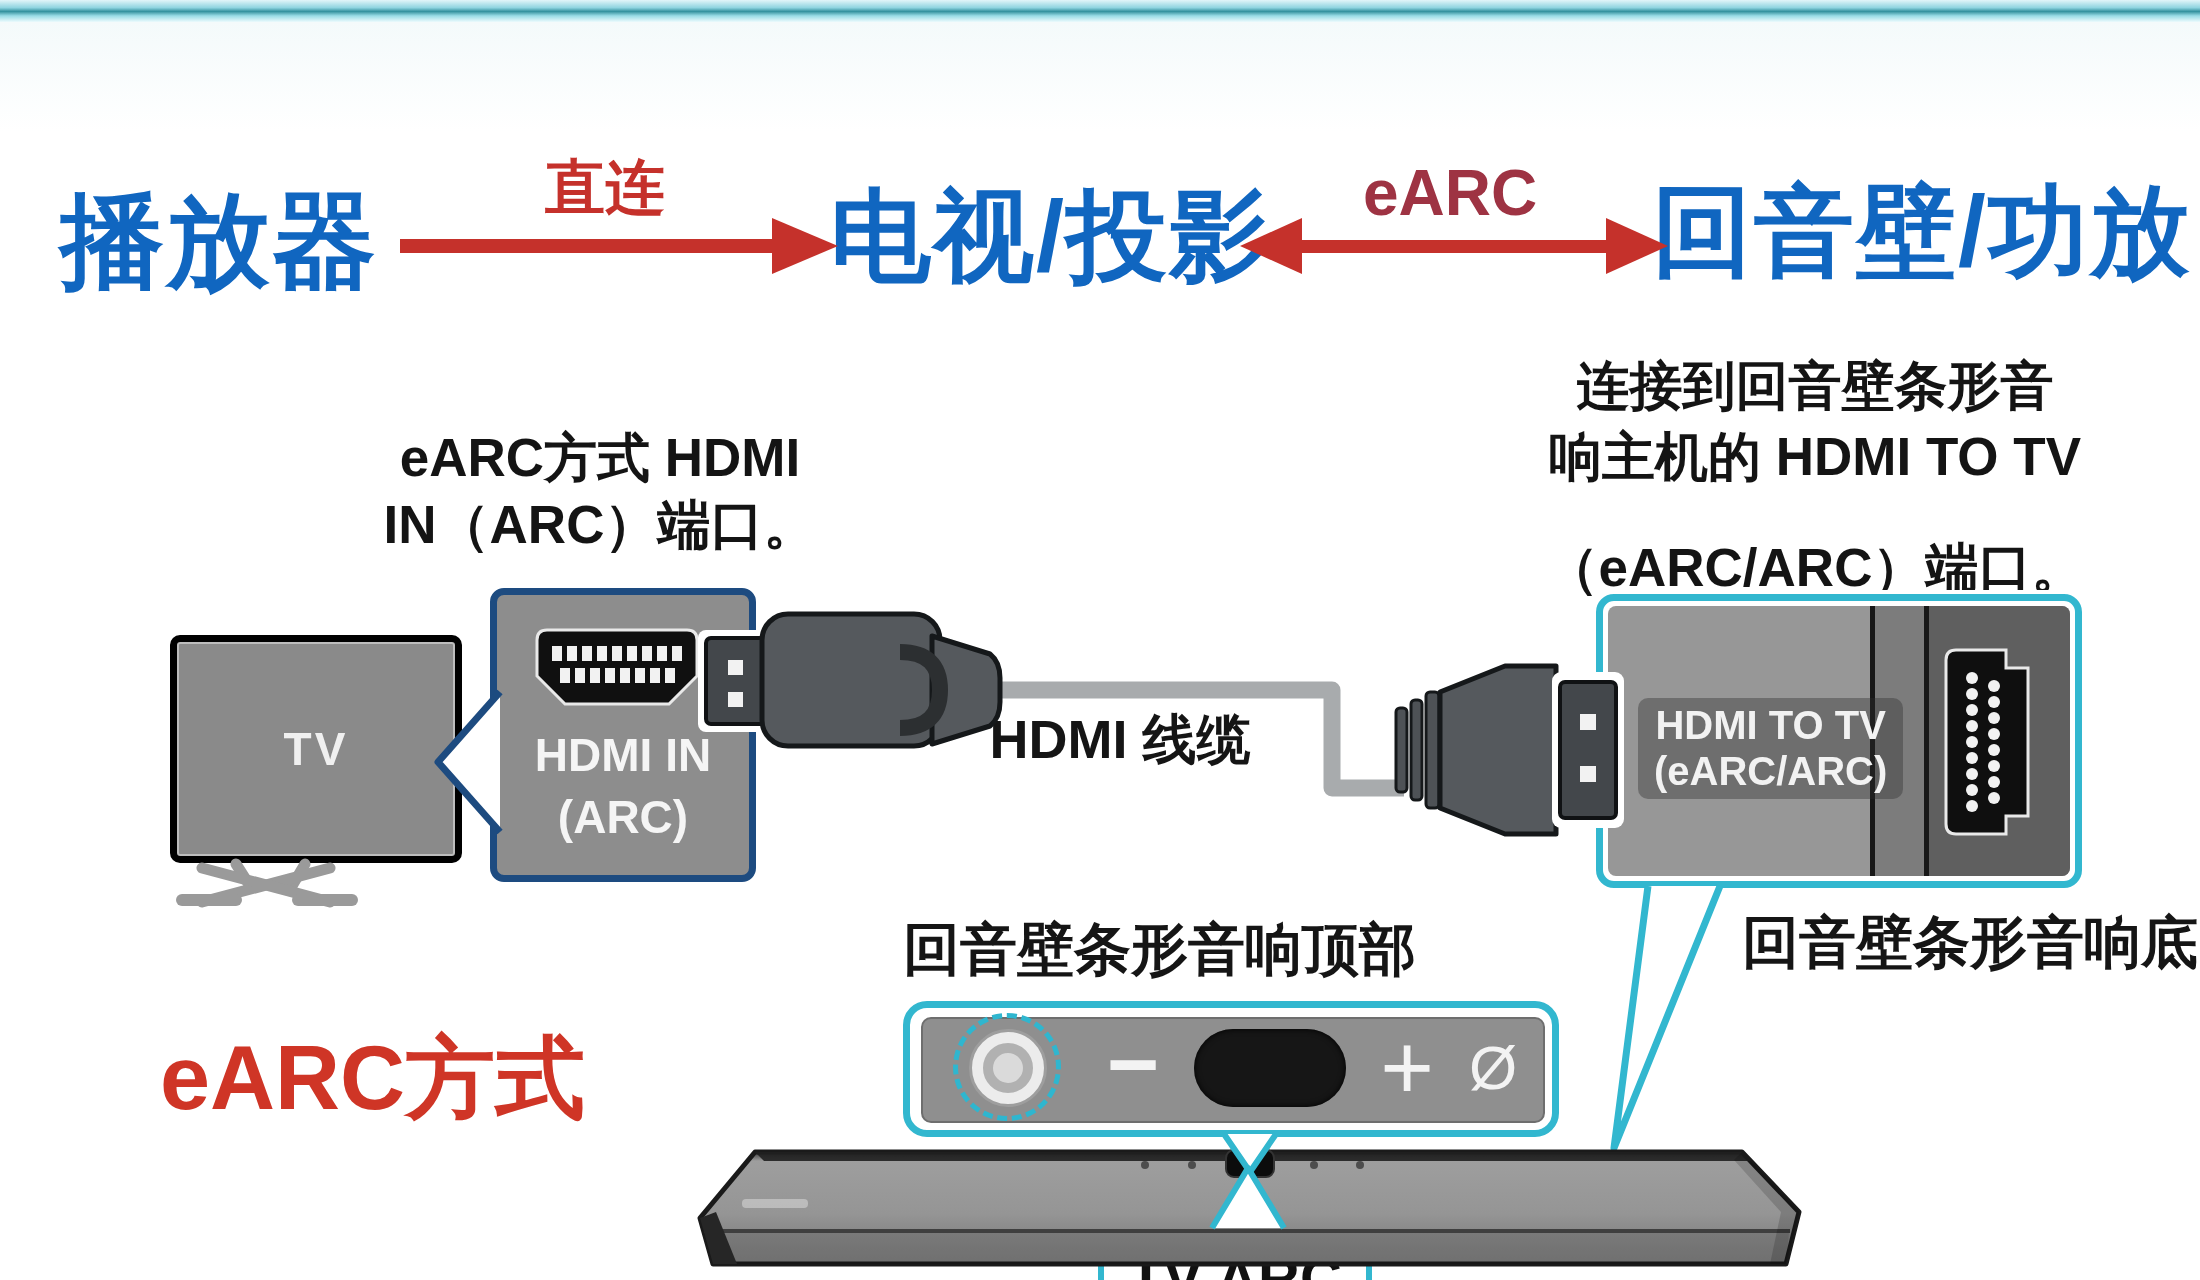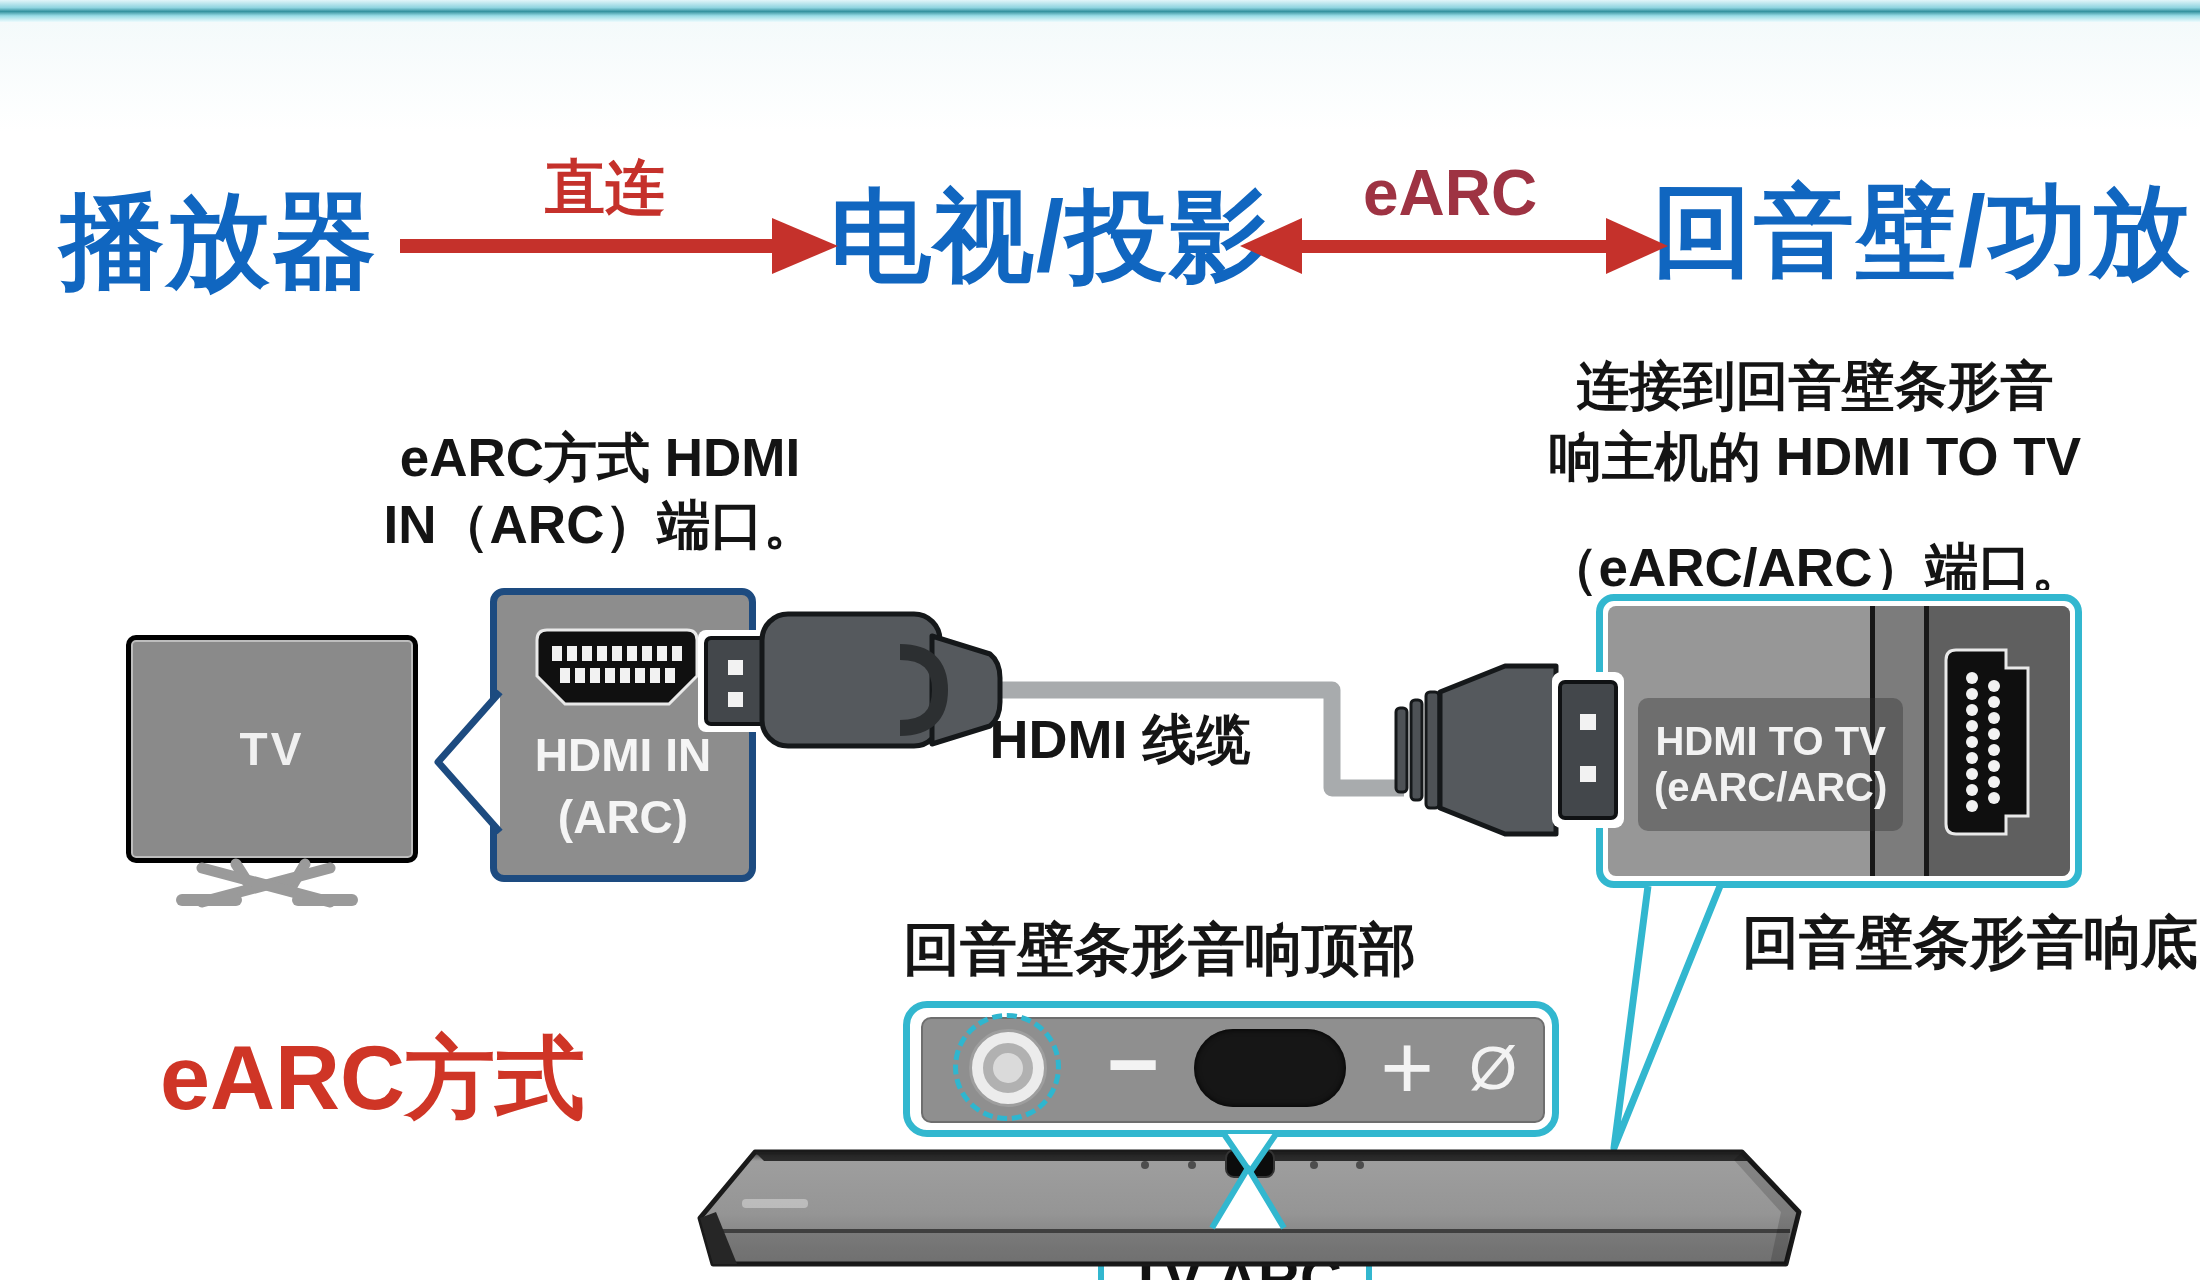--- a/index.html
+++ b/index.html
@@ -18,35 +18,35 @@
   .callout-navy{
     box-sizing:border-box;border:7px solid #1d4b80;border-radius:14px;
     background:#8d8d8d;box-shadow:0 0 0 4px #ffffff;
   }
   .callout-cyan{
     box-sizing:border-box;border:7px solid #32b7cf;border-radius:18px;
     background:#ffffff;box-shadow:0 0 0 4px #ffffff;
   }
   .white-b{color:#f5f5f5;font-weight:700;text-align:center;white-space:nowrap;}
   .tvscreen{
-    box-sizing:border-box;background:#8a8a8a;border:5px solid #000000;border-radius:10px;
-    box-shadow:inset 0 0 0 2px #bdbdbd;display:flex;align-items:center;justify-content:center;
+    box-sizing:border-box;background:#8a8a8a;border:7px solid #000000;border-radius:10px;
+    box-shadow:inset 0 0 0 2px #bdbdbd;display:flex;align-items:center;justify-content:center;margin-left:44px;
   }
   .gray-bar{background:#8f8f8f;border:2px solid #6e6e6e;border-radius:10px;}
   .pill{background:#161616;border-radius:40px;box-shadow:inset 0 0 6px #000;}
   .dashed-ring{box-sizing:border-box;border:5px dashed #2fb6cf;border-radius:50%;}
   .knob-outer{box-sizing:border-box;border-radius:50%;background:#ececec;border:3px solid #9e9e9e;}
   .knob-mid{box-sizing:border-box;border-radius:50%;border:10px solid #b1b1b1;background:#dadada;}
   .panel-glyph{color:#f3f3f3;text-align:center;}
   .tvarc{
     box-sizing:border-box;border:6px solid #32b7cf;border-radius:14px;background:#ffffff;
     box-shadow:0 0 0 3px #ffffff;display:flex;align-items:flex-start;justify-content:center;
   }
   .port-label{
-    background:rgba(45,45,45,0.38);border-radius:10px;padding:20px 16px;
+    background:rgba(45,45,45,0.38);border-radius:10px;padding:4px 16px;
     color:#f2f2f2;font-weight:700;text-align:center;line-height:1.16;white-space:nowrap;
   }
   svg{display:block;}
 </style>
 </head>
 <body>
 
 <div class="canvas">
 
   <div class="abs topstrip"></div>

